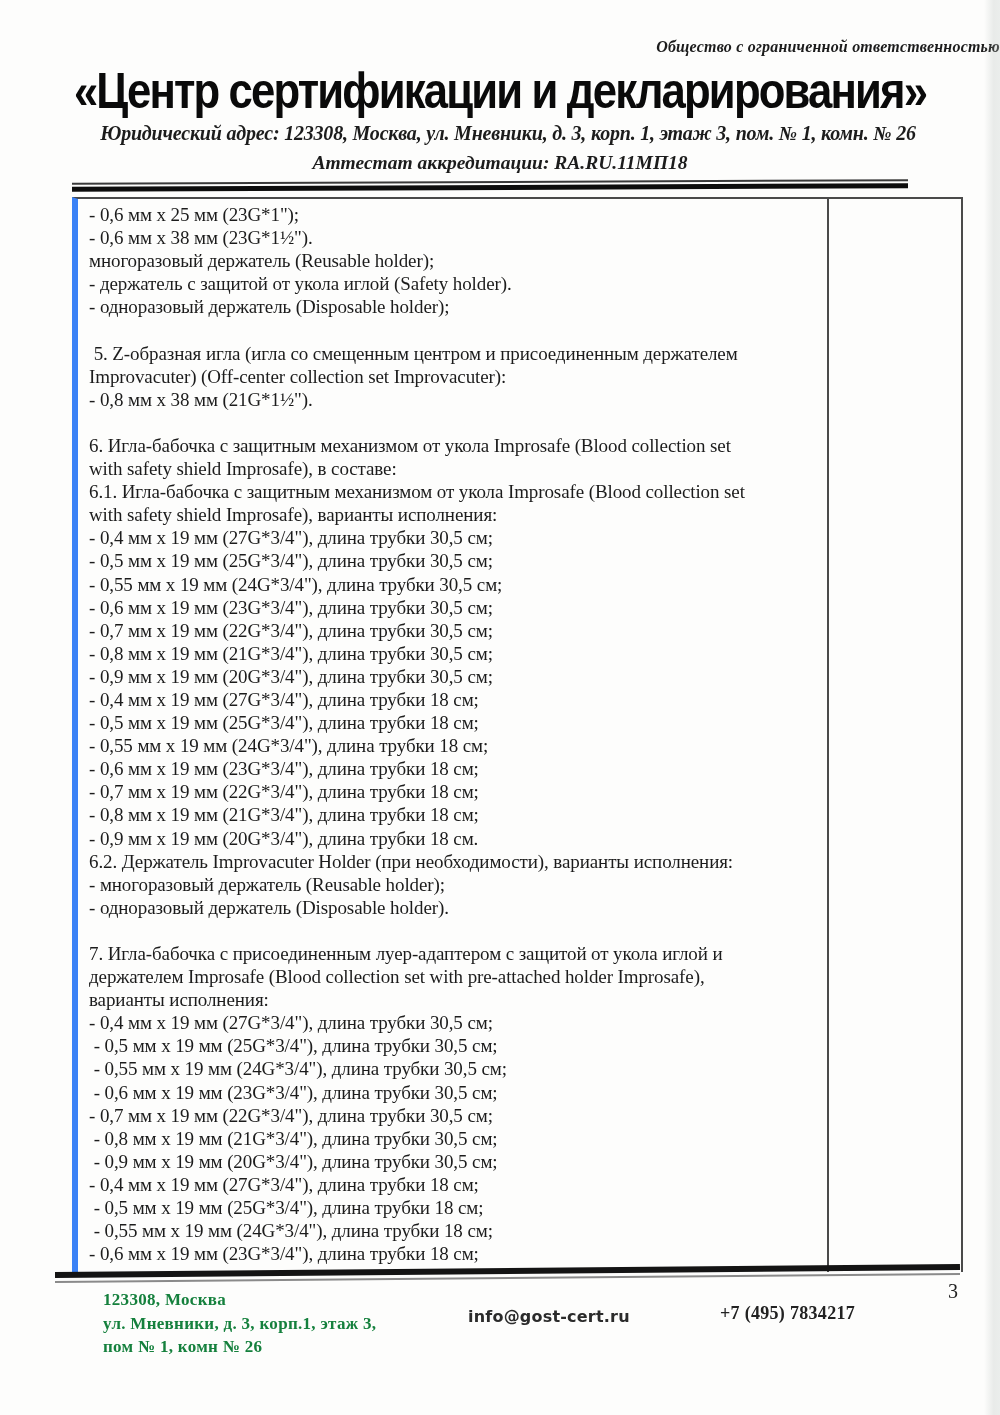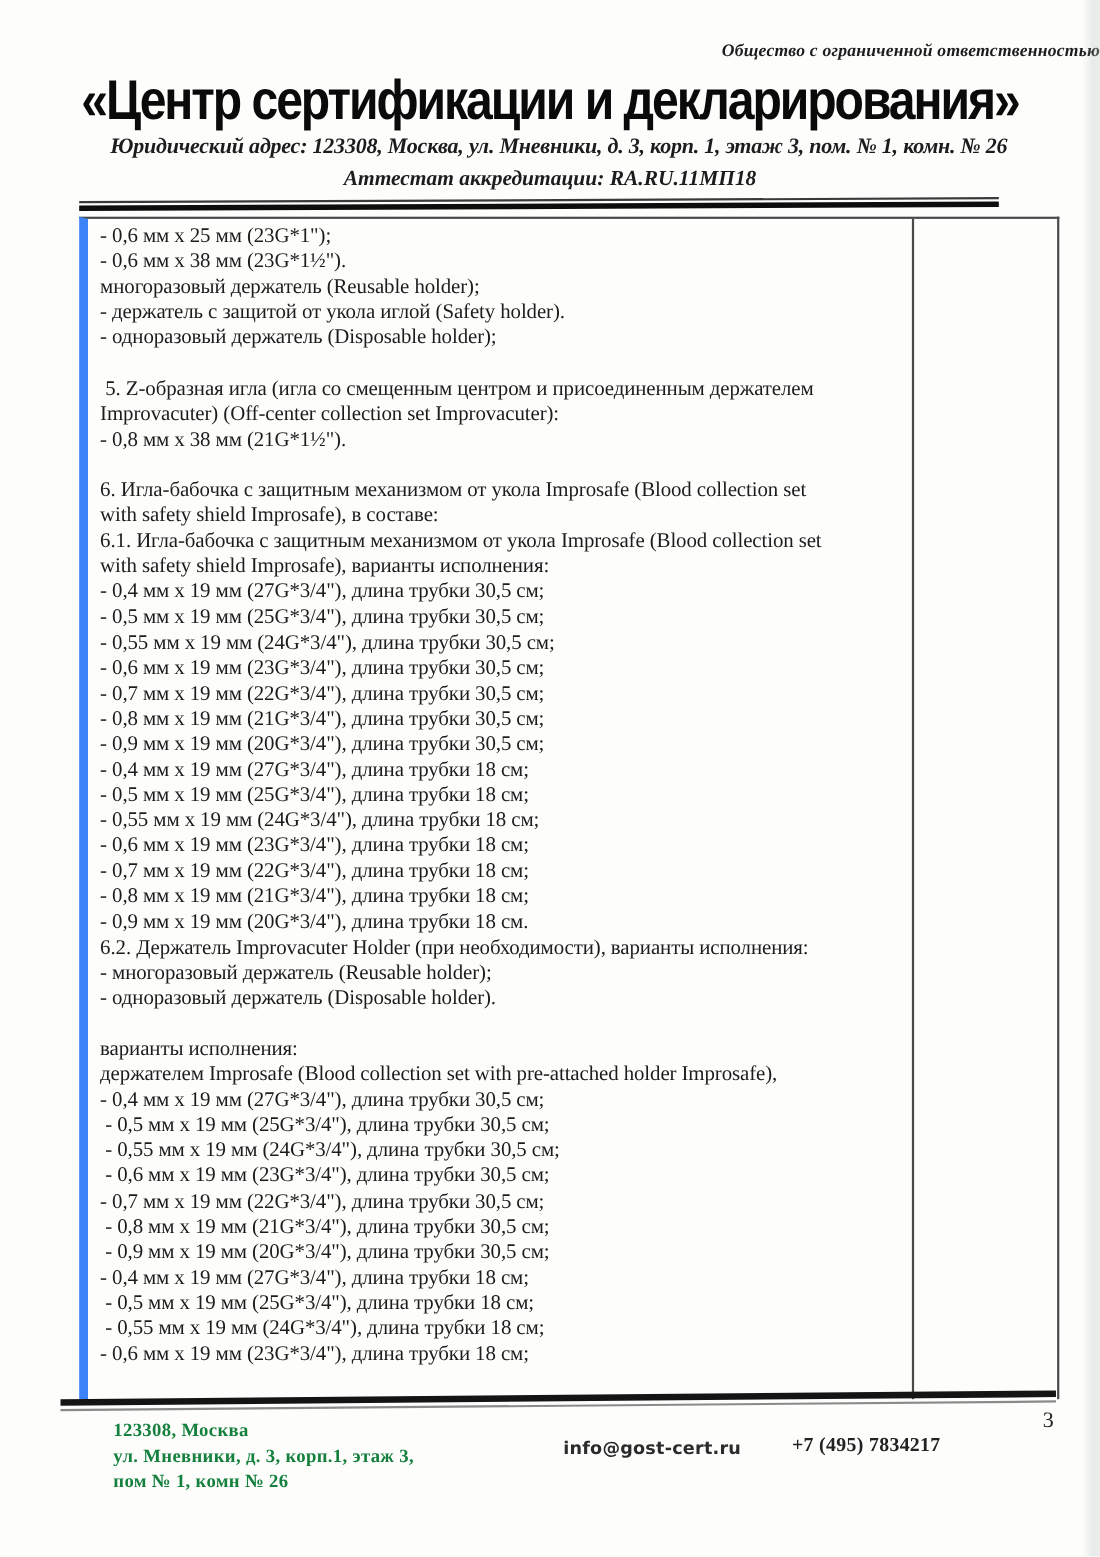--- a/index.html
+++ b/index.html
@@ -50,21 +50,21 @@
   .hdr-rule-thick {
     position: absolute; left: 72px; top: 185px; width: 836px; height: 5px;
     background: #0d0d0d; transform: rotate(-0.25deg);
   }
 
   
   .doc-table {
     position: absolute; left: 72px; top: 197px;
     width: 891px; height: 1075px;
     border-top: 2px solid #4a4a4a;
-    border-left: 8px solid #3b82f6;
+    border-left: 6px solid #3b82f6;
     border-right: 2px solid #4a4a4a;
     box-sizing: border-box;
     background: transparent;
   }
   .doc-table-divider {
     position: absolute; left: 749px; top: 0; bottom: 0; width: 2px;
     background: #4a4a4a;
   }
   .doc-body {
     position: absolute; left: 0; top: 0; right: 143px; bottom: 0;
@@ -99,21 +99,20 @@
     font-size: 17px; font-weight: bold;
     line-height: 23.5px; letter-spacing: 0.3px;
     color: #15803d;
   }
   .footer-address div { min-height: 23.5px; }
   .footer-email {
     position: absolute; left: 468px; top: 1307px;
     font-family: "DejaVu Sans", sans-serif;
     font-size: 16px; font-weight: bold; color: #2b2b2b;
     letter-spacing: 0.2px;
-    margin-left: 44px;
   }
   .footer-phone {
     position: absolute; left: 720px; top: 1303px;
     font-size: 18px; font-weight: bold; color: #222;
     letter-spacing: 0.3px;
   }
 
   
   .scan-edge {
     position: absolute; right: 0; top: 0; width: 16px; height: 100%;
@@ -160,22 +159,23 @@
         <div class="bline">- 0,5 мм х 19 мм (25G*3/4"), длина трубки 18 см;</div>
         <div class="bline">- 0,55 мм х 19 мм (24G*3/4"), длина трубки 18 см;</div>
         <div class="bline">- 0,6 мм х 19 мм (23G*3/4"), длина трубки 18 см;</div>
         <div class="bline">- 0,7 мм х 19 мм (22G*3/4"), длина трубки 18 см;</div>
         <div class="bline">- 0,8 мм х 19 мм (21G*3/4"), длина трубки 18 см;</div>
         <div class="bline">- 0,9 мм х 19 мм (20G*3/4"), длина трубки 18 см.</div>
         <div class="bline">6.2. Держатель Improvacuter Holder (при необходимости), варианты исполнения:</div>
         <div class="bline">- многоразовый держатель (Reusable holder);</div>
         <div class="bline">- одноразовый держатель (Disposable holder).</div>
         <div class="bline">&nbsp;</div>
+        <div class="bline">7. Игла-бабочка с присоединенным луер-адаптером с защитой от укола иглой и</div>
+        <div class="bline">держателем Improsafe (Blood collection set with pre-attached holder Improsafe),</div>
         <div class="bline">варианты исполнения:</div>
-        <div class="bline">держателем Improsafe (Blood collection set with pre-attached holder Improsafe),</div>
         <div class="bline">- 0,4 мм х 19 мм (27G*3/4"), длина трубки 30,5 см;</div>
         <div class="bline"> - 0,5 мм х 19 мм (25G*3/4"), длина трубки 30,5 см;</div>
         <div class="bline"> - 0,55 мм х 19 мм (24G*3/4"), длина трубки 30,5 см;</div>
         <div class="bline"> - 0,6 мм х 19 мм (23G*3/4"), длина трубки 30,5 см;</div>
         <div class="bline">- 0,7 мм х 19 мм (22G*3/4"), длина трубки 30,5 см;</div>
         <div class="bline"> - 0,8 мм х 19 мм (21G*3/4"), длина трубки 30,5 см;</div>
         <div class="bline"> - 0,9 мм х 19 мм (20G*3/4"), длина трубки 30,5 см;</div>
         <div class="bline">- 0,4 мм х 19 мм (27G*3/4"), длина трубки 18 см;</div>
         <div class="bline"> - 0,5 мм х 19 мм (25G*3/4"), длина трубки 18 см;</div>
         <div class="bline"> - 0,55 мм х 19 мм (24G*3/4"), длина трубки 18 см;</div>

